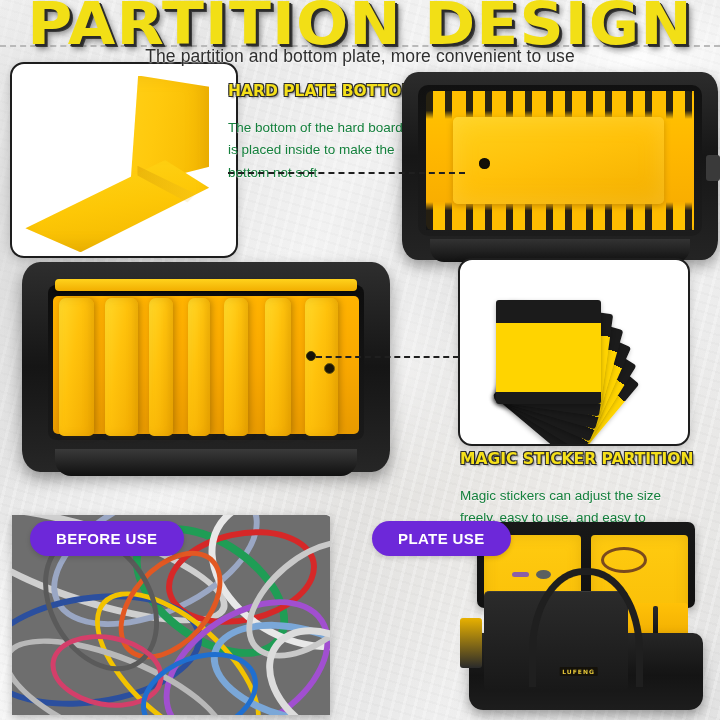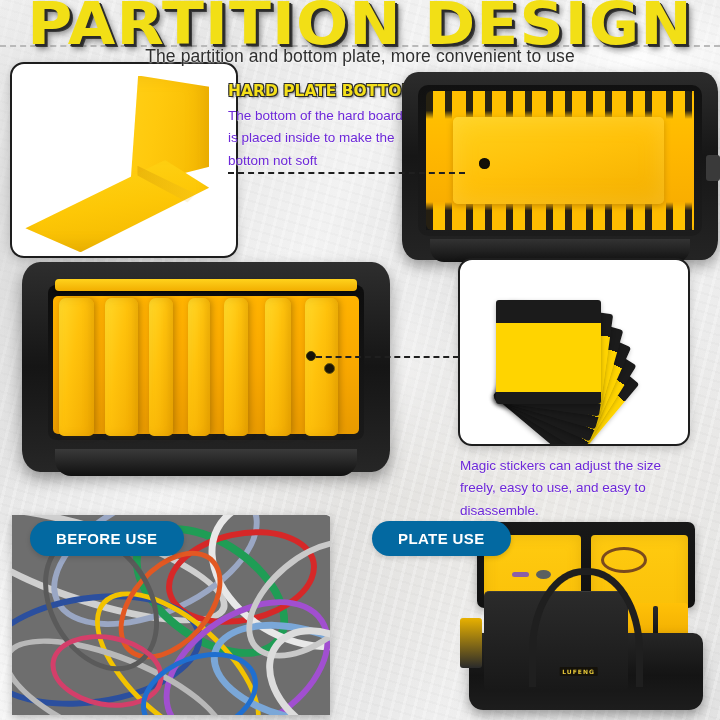--- a/index.html
+++ b/index.html
@@ -83,37 +83,37 @@
     color:#F5E01A;
     letter-spacing:0;
     white-space:nowrap;
     text-shadow:
       1px 1px 0 #2b2b2b, -1px 1px 0 #2b2b2b,
       1px -1px 0 #2b2b2b, -1px -1px 0 #2b2b2b,
       2px 2px 2px rgba(0,0,0,.4);
   }
   .callout p{
     font-size:13.5px;
-    color:#6d28d9;
+    color:#15803d;
     line-height:1.65;
-    margin-top:5px;
+    margin-top:17px;
     text-shadow:0 1px 1px rgba(255,255,255,.7);
   }
 
   
   .leader{ position:absolute; border-top:2px dashed #1f1f1f; height:0; z-index:7;}
   .leader-dot{
     position:absolute; width:10px; height:10px; border-radius:50%;
     background:#161208; border:1px solid #3c3508; z-index:8;
   }
 
   
   .badge{
     position:absolute;
-    background:#0369a1;
+    background:#6d28d9;
     color:#ffffff;
     font-weight:bold;
     font-size:15px;
     letter-spacing:.4px;
     padding:9px 26px;
     border-radius:18px;
     z-index:9;
     box-shadow:0 2px 5px rgba(0,0,0,.15);
   }
 
@@ -373,20 +373,21 @@
     <div class="blade" style="transform:rotate(40deg);"></div>
     <div class="blade" style="transform:rotate(32deg);"></div>
     <div class="blade" style="transform:rotate(24deg);"></div>
     <div class="blade" style="transform:rotate(16deg);"></div>
     <div class="blade" style="transform:rotate(8deg);"></div>
     <div class="blade" style="transform:rotate(0deg);"></div>
   </div>
 </div>
 
 <div class="callout" style="left:460px; top:450px; width:235px;">
+  <h3>MAGIC STICKER PARTITION</h3>
   <p>Magic stickers can adjust the size freely, easy to use, and easy to disassemble.</p>
 </div>
 
 <div class="cables" style="left:12px; top:515px; width:318px; height:200px;">
   <div class="wire" style="left:-20%;top:5%;width:90%;height:40%;border:7px solid #cfcfcf;transform:rotate(18deg);"></div>
   <div class="wire" style="left:10%;top:-10%;width:70%;height:60%;border:6px solid #9aa7c4;transform:rotate(-25deg);"></div>
   <div class="wire" style="left:35%;top:12%;width:55%;height:52%;border:8px solid #1f9d55;transform:rotate(35deg);"></div>
   <div class="wire" style="left:48%;top:8%;width:48%;height:46%;border:6px solid #d62828;transform:rotate(-12deg);"></div>
   <div class="wire" style="left:60%;top:-6%;width:62%;height:70%;border:7px solid #e8e8e8;transform:rotate(28deg);"></div>
   <div class="wire" style="left:-10%;top:40%;width:70%;height:55%;border:6px solid #2b4f9e;transform:rotate(-8deg);"></div>

